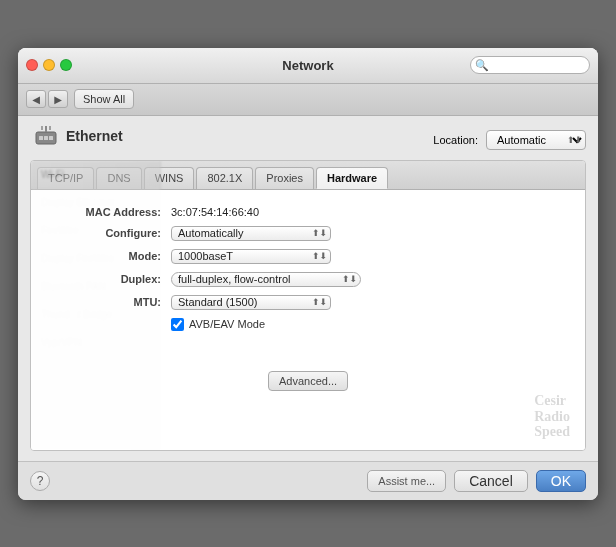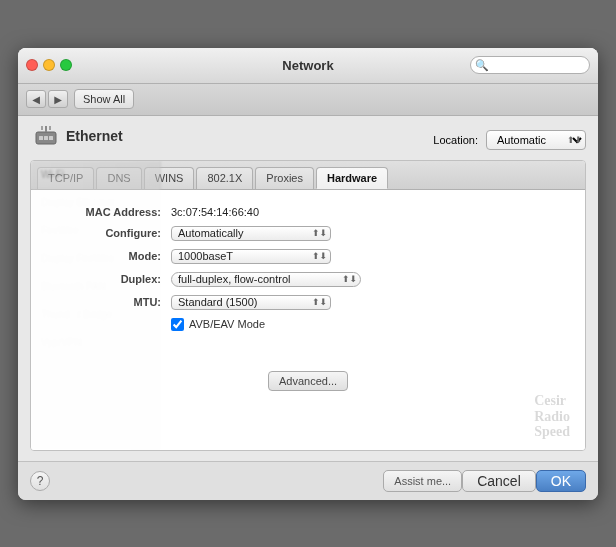--- a/index.html
+++ b/index.html
@@ -315,20 +315,21 @@
       font-size: 12px;
       cursor: pointer;
       display: flex;
       align-items: center;
       justify-content: center;
       color: #555;
     }
 
     .bottom-right {
       display: flex;
+      gap: 8px;
       align-items: center;
     }
 
     .action-btn {
       height: 22px;
       padding: 0 14px;
       border-radius: 5px;
       font-size: 14px;
       cursor: pointer;
       border: 1px solid #aaa;

